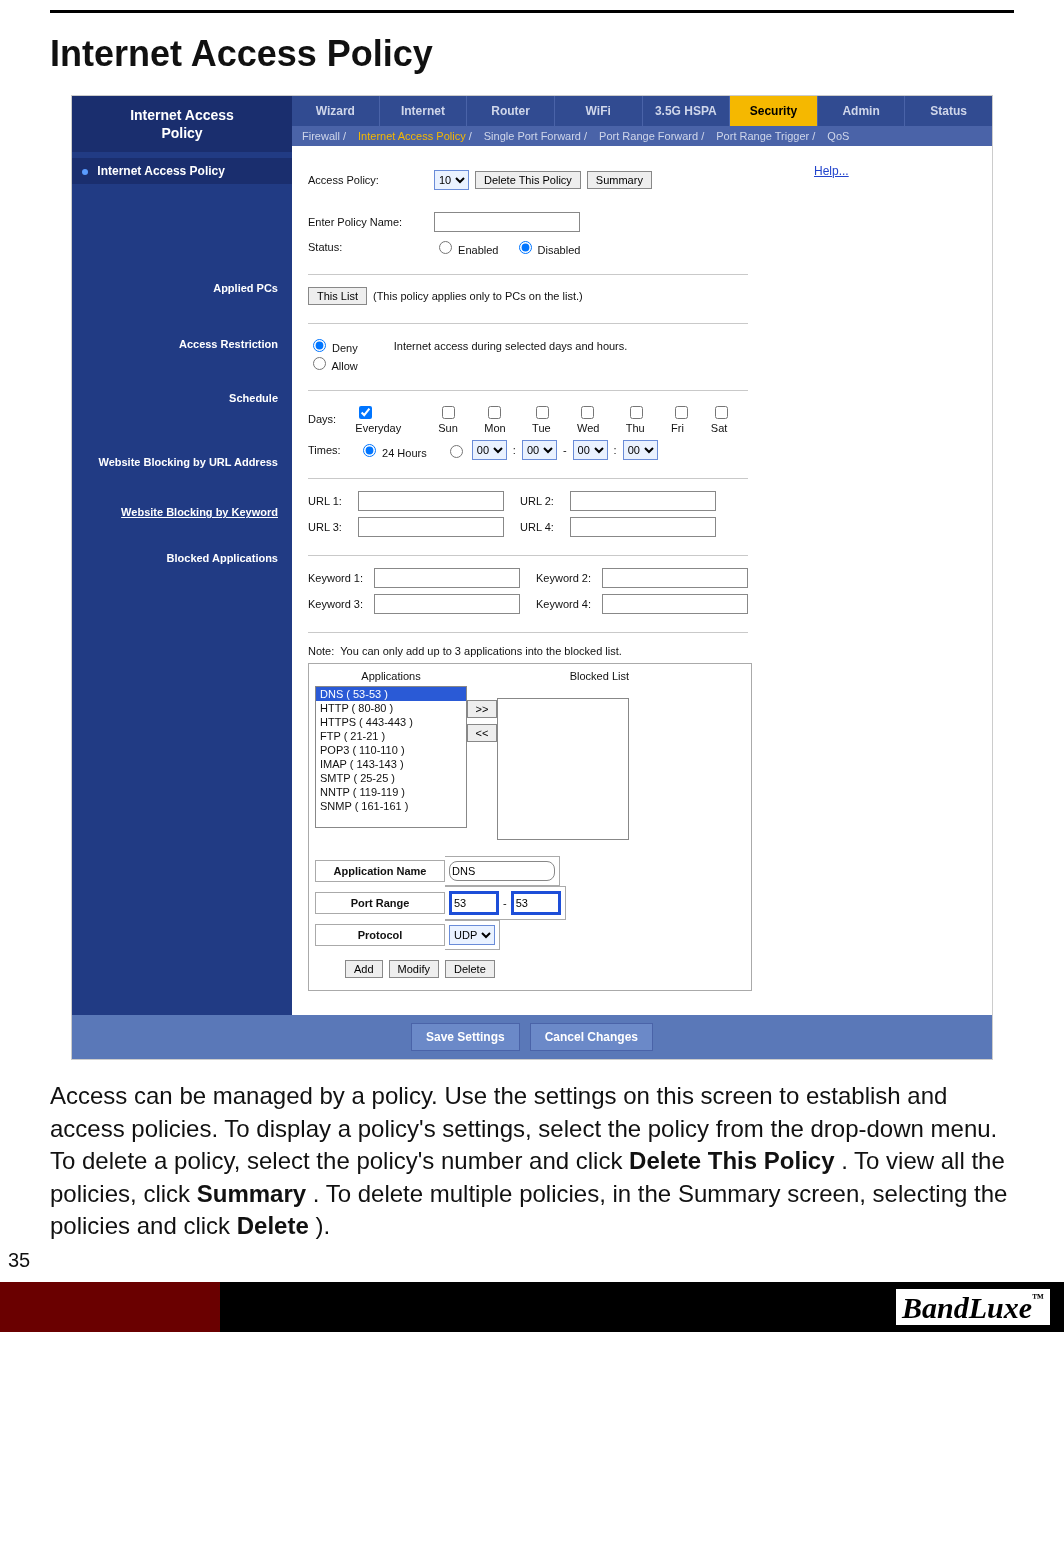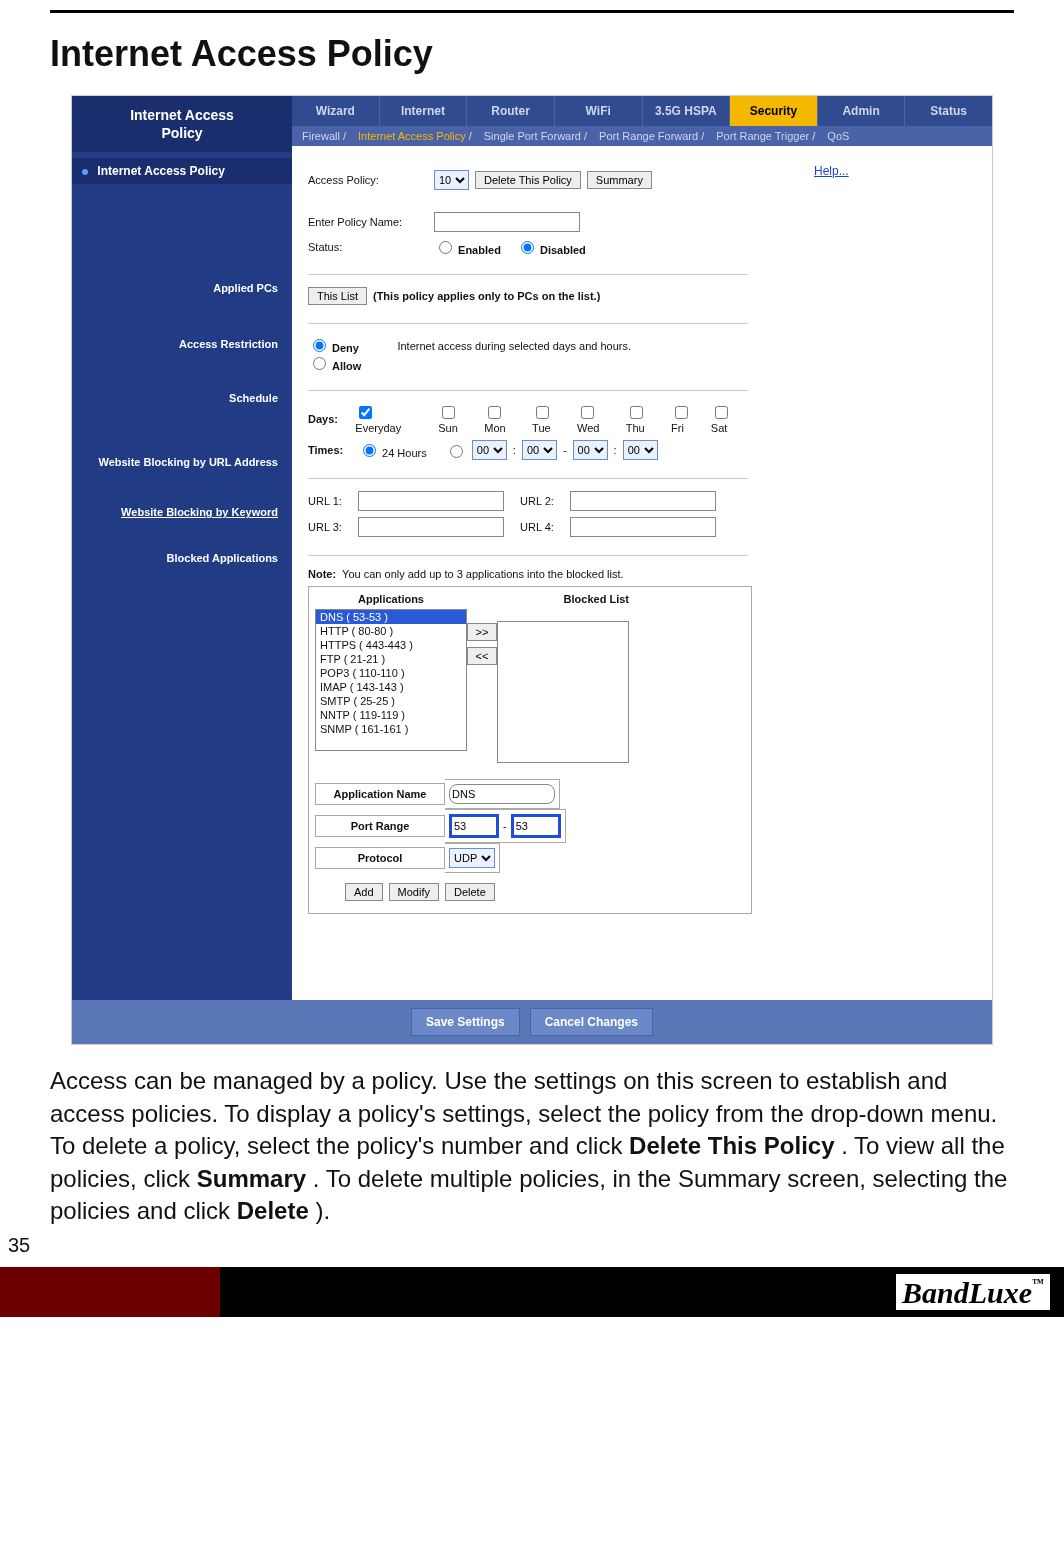--- a/index.html
+++ b/index.html
@@ -27,21 +27,21 @@
   .helpcol { width:170px; padding:12px 8px; background:#fff; }
   .helpcol a { color:#2244cc; text-decoration:underline; font-size:12px; cursor:pointer; }
   .group { border-bottom:1px solid #c9c9c9; padding-bottom:12px; margin-bottom:12px; width:440px; }
   .group:last-child { border-bottom:none; }
   .row { display:flex; align-items:center; margin:6px 0; gap:6px; }
   .lbl { width:120px; font-size:11px; }
   input[type=text].tiny { width:140px; height:18px; border:1px solid #888; font-size:11px; padding:0 2px; }
   input[type=text].sm { width:40px; height:18px; border:3px solid #1d4ed8; font-size:11px; padding:0 2px; }
   select.sm { height:20px; border:1px solid #6a8cd8; font-size:11px; background:#eaf2ff; }
   button.sm { font-size:11px; padding:2px 8px; border:1px solid #888; background:#eee; cursor:pointer; }
-  .bold { font-weight:bold; }
+  .bold { font-weight:normal; }
   .apps-wrap { border:1px solid #aaa; padding:6px; width:430px; }
   .apps-cols { display:flex; gap:0; align-items:flex-start; }
   .listbox { width:150px; height:140px; border:1px solid #888; overflow:auto; font-size:11px; padding:0;}
   .listbox div { padding:1px 4px; cursor:pointer;}
   .listbox div.sel { background:#2a5ad6; color:#fff; }
   .movebtns { display:flex; flex-direction:column; gap:6px; margin-top:30px; }
   .movebtns button { width:30px; padding:2px 0; }
   .apptable { margin-top:16px; }
   .apptable .tr { display:flex; align-items:center; }
   .apptable .th { width:120px; border:1px solid #aaa; text-align:center; padding:4px; font-weight:bold; font-size:11px; }
@@ -190,20 +190,34 @@
             <input type="text" class="tiny" style="">
           </div>
           <div class="row">
             <span style="width:44px">URL 3:</span>
             <input type="text" class="tiny" style="">
             <span style="width:44px;margin-left:10px">URL 4:</span>
             <input type="text" class="tiny" style="">
           </div>
         </div>
 
+        <div class="group">
+          <div class="row">
+            <span style="width:64px">Keyword 1:</span>
+            <input type="text" class="tiny" style="">
+            <span style="width:64px;margin-left:10px">Keyword 2:</span>
+            <input type="text" class="tiny" style="">
+          </div>
+          <div class="row">
+            <span style="width:64px">Keyword 3:</span>
+            <input type="text" class="tiny" style="">
+            <span style="width:64px;margin-left:10px">Keyword 4:</span>
+            <input type="text" class="tiny" style="">
+          </div>
+        </div>
 
         <div class="group" style="border-bottom:none;">
           <div class="row">
                 <span class="bold">Note:</span> 
                 <span style="font-size:11px;">You can only add up to 3 applications into the blocked list.</span>
               </div>
           <div class="apps-wrap">
             <div class="apps-cols">
               <div>
                 <div class="bold" style="text-align:center;margin-bottom:4px;">Applications</div>

